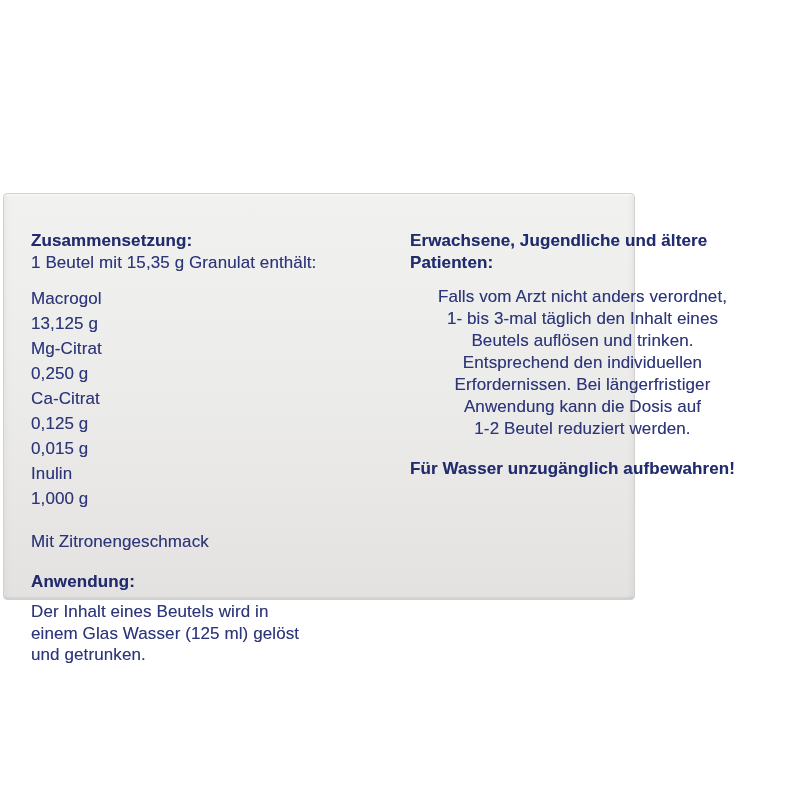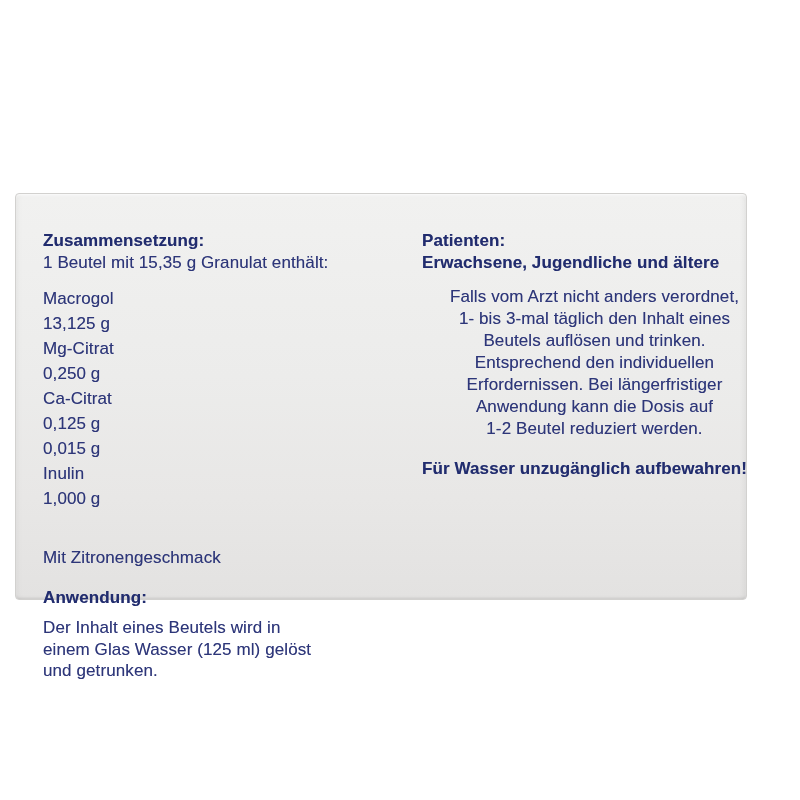--- a/index.html
+++ b/index.html
@@ -13,22 +13,22 @@
   *{margin:0;padding:0;box-sizing:border-box;}
   html,body{width:800px;height:800px;}
   body{
     background:var(--page_bg);
     font-family:"Liberation Sans", sans-serif;
     position:relative;
     overflow:hidden;
   }
   .package-box{
     position:absolute;
-    left:15px; top:193px;
-    width:732px; height:407px;
+    left:3px; top:193px;
+    width:632px; height:407px;
     background:linear-gradient(180deg, var(--box_face_light) 0%, #ececeb 45%, #e8e7e6 75%, var(--box_face_dark) 100%);
     border:1px solid var(--box_edge);
     border-radius:4px;
     box-shadow:
       inset 0 2px 3px -1px rgba(255,255,255,0.95),
       inset 0 -2px 3px -1px rgba(0,0,0,0.10),
       inset -4px 0 6px -3px rgba(0,0,0,0.07),
       inset 4px 0 6px -3px rgba(0,0,0,0.05);
   }
   .panel{position:relative;width:100%;height:100%;}
@@ -41,21 +41,21 @@
     line-height:22px;
   }
   .line{line-height:22px;}
   .ingredients{margin-top:12px;width:256px;}
   .ingredient-row{
     display:flex;
     justify-content:space-between;
     line-height:25px;
     flex-direction:column;
   }
-  .flavor-note{margin-top:36px;line-height:22px;}
+  .flavor-note{margin-top:20px;line-height:22px;}
   .usage-heading{margin-top:18px;}
   .usage-lines{margin-top:8px;}
   .usage-lines .line{line-height:21.5px;}
   .dosage-lines{margin-top:12px;}
   .dosage-lines .line{line-height:22px;text-align:center;}
   .warning{
     margin-top:18px;
     color:var(--heading_navy);
     font-weight:bold;
     line-height:22px;
@@ -101,22 +101,22 @@
 
       <div class="usage-lines">
         <div class="line">Der Inhalt eines Beutels wird in</div>
         <div class="line">einem Glas Wasser (125 ml) gelöst</div>
         <div class="line">und getrunken.</div>
       </div>
     </div>
 
     <div class="col col-right">
       <div class="heading">
+        <div>Erwachsene, Jugendliche und ältere</div>
         <div>Patienten:</div>
-        <div>Erwachsene, Jugendliche und ältere</div>
       </div>
 
       <div class="dosage-lines">
         <div class="line">Falls vom Arzt nicht anders verordnet,</div>
         <div class="line">1- bis 3-mal täglich den Inhalt eines</div>
         <div class="line">Beutels auflösen und trinken.</div>
         <div class="line">Entsprechend den individuellen</div>
         <div class="line">Erfordernissen. Bei längerfristiger</div>
         <div class="line">Anwendung kann die Dosis auf</div>
         <div class="line">1-2 Beutel reduziert werden.</div>

